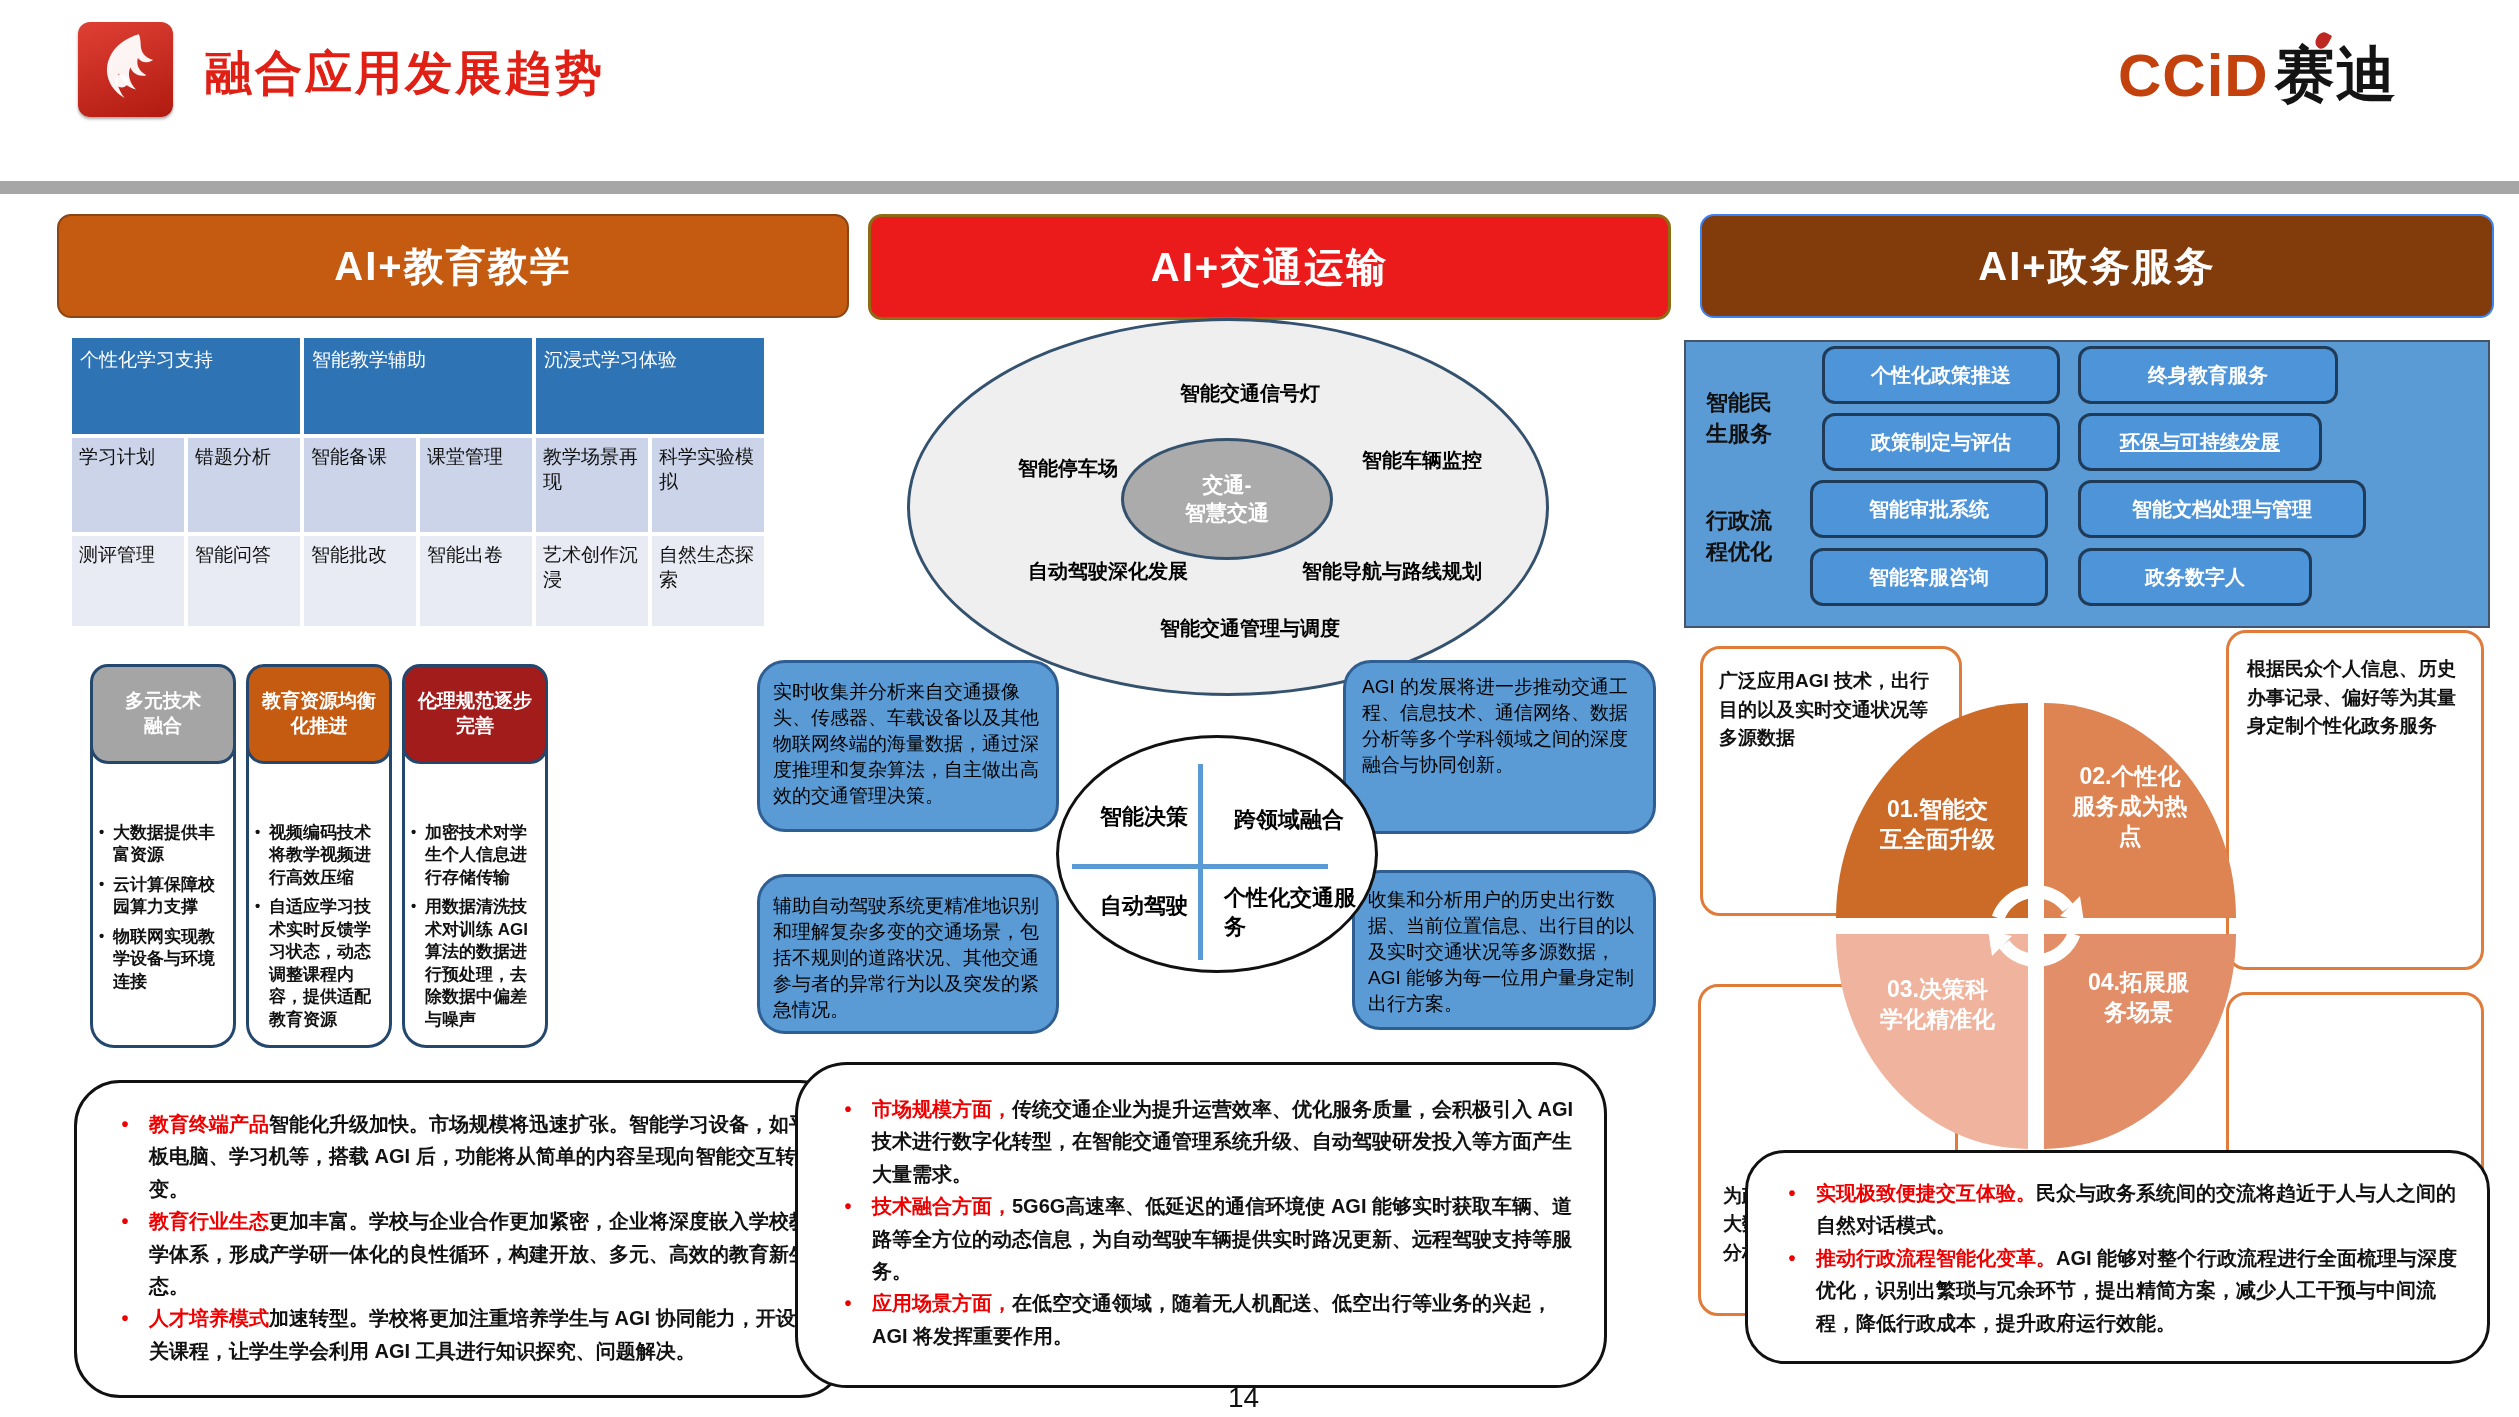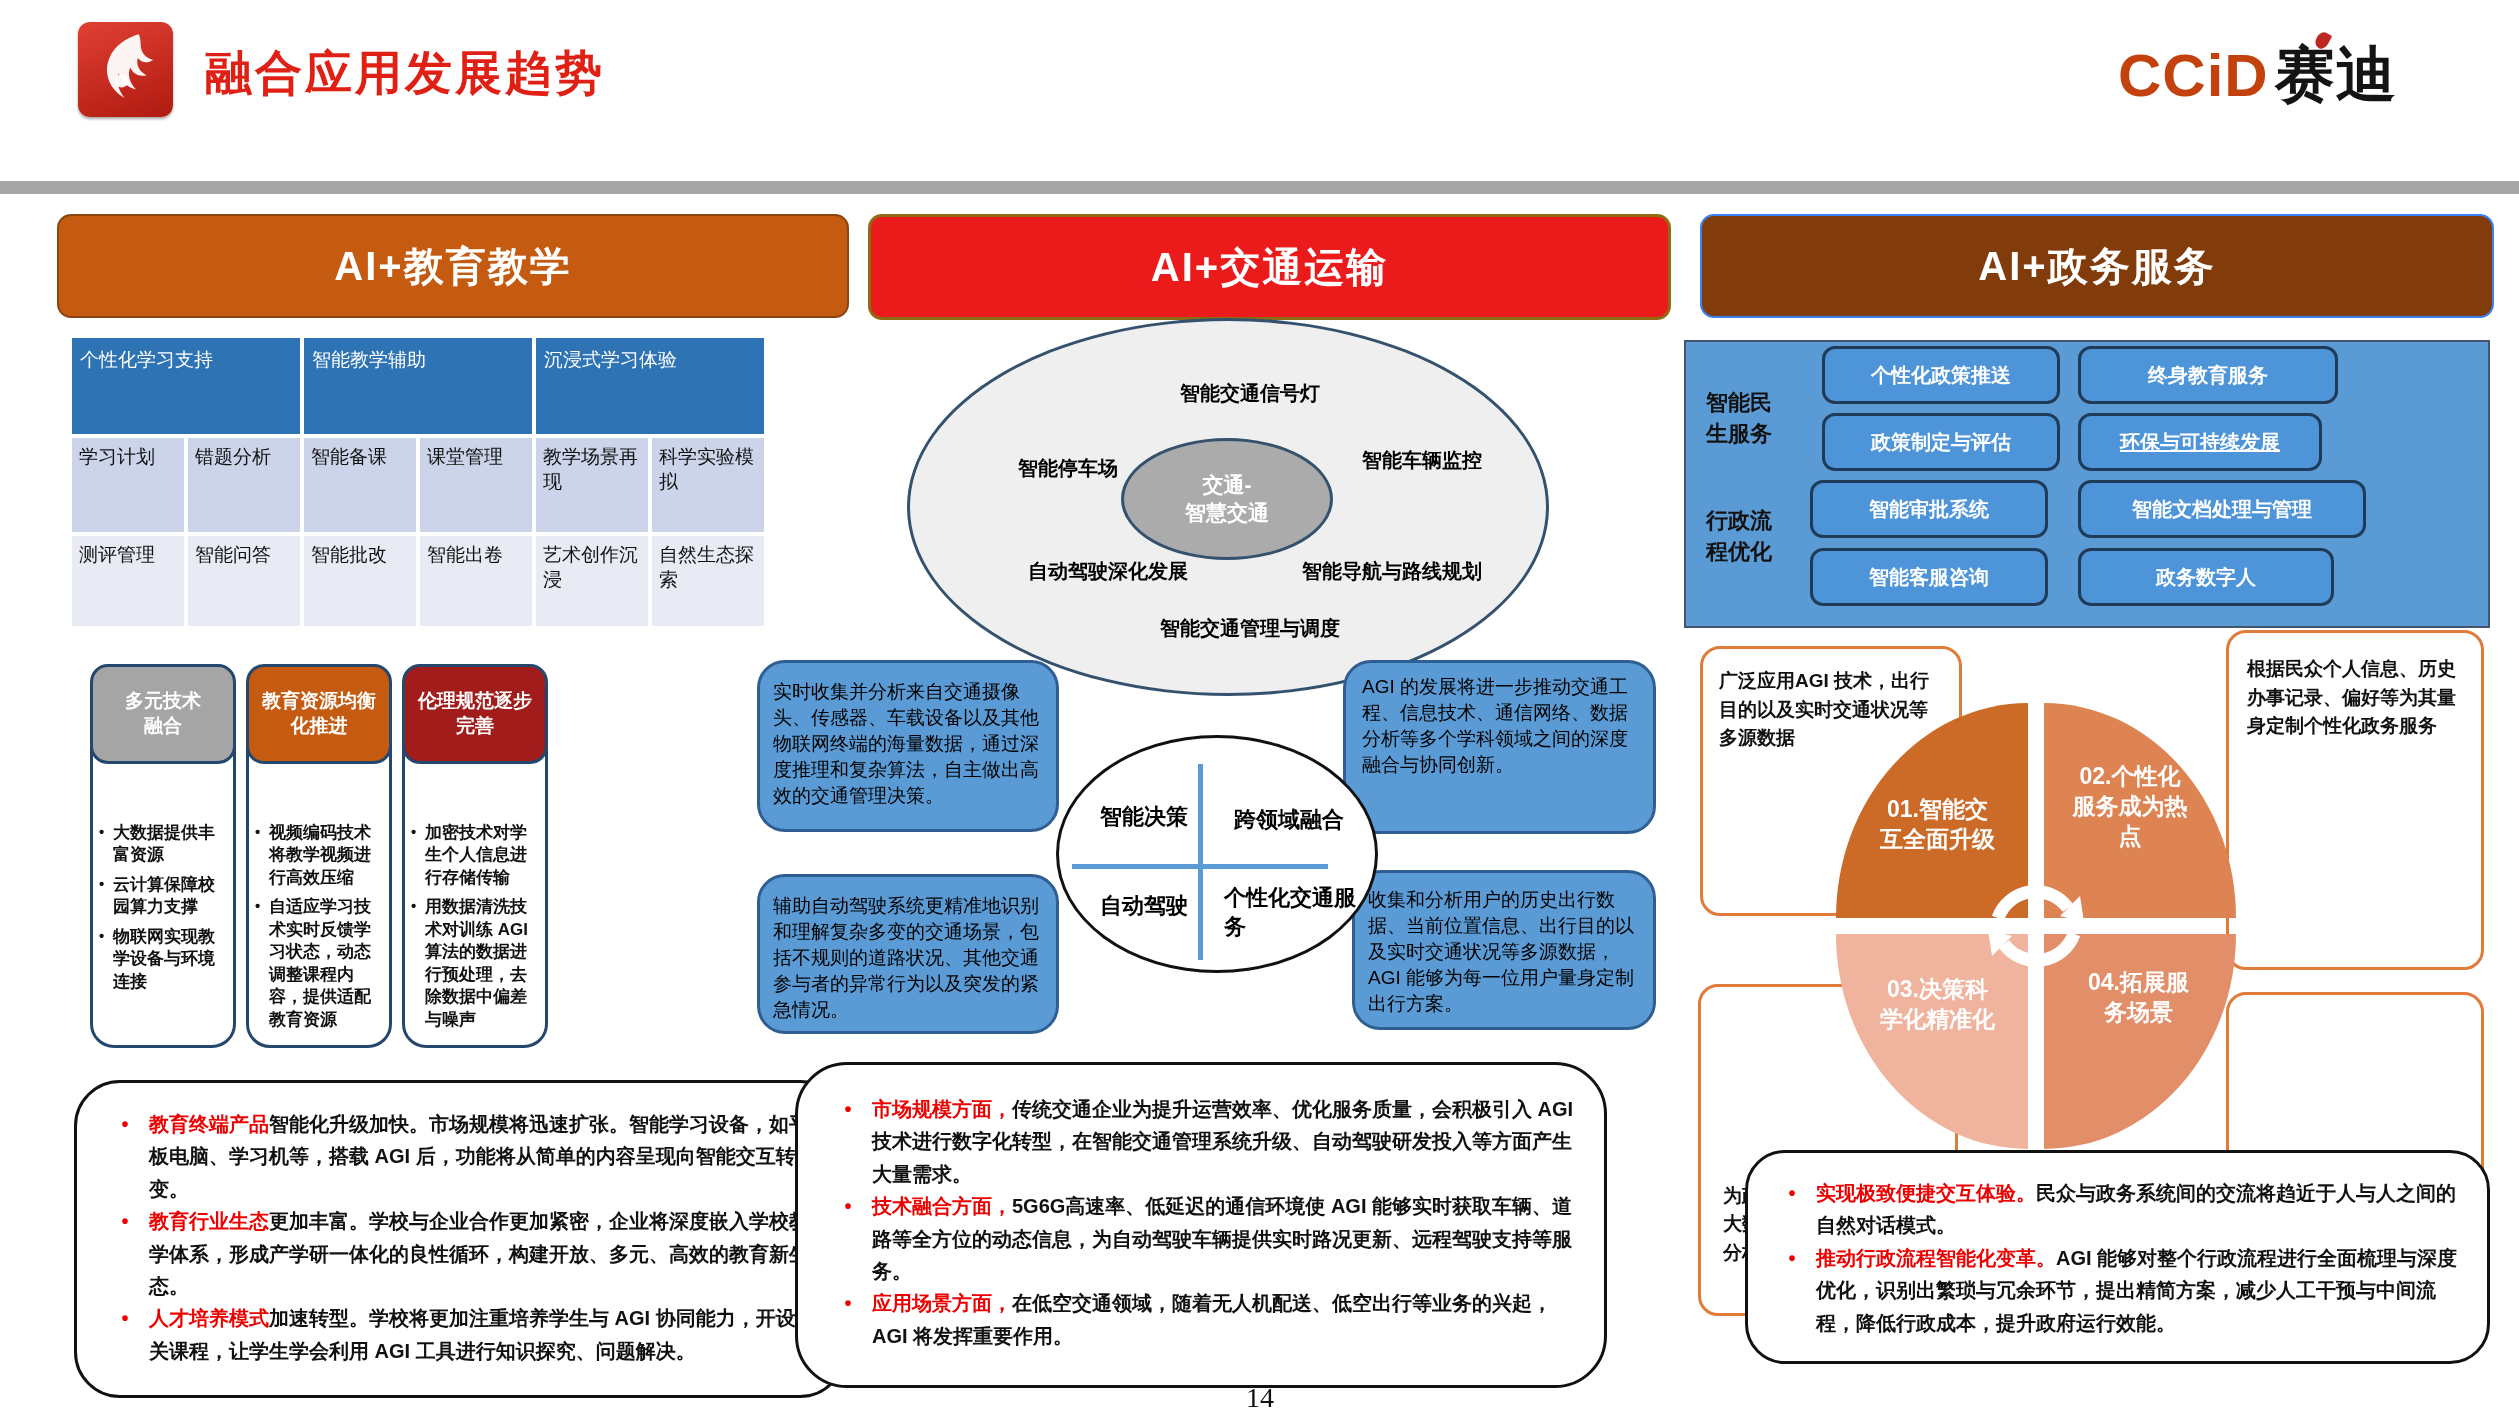--- a/index.html
+++ b/index.html
@@ -74,21 +74,21 @@
   
   .gov-panel { left:1684px; top:340px; width:806px; height:288px; background:#5b9bd5; border:2px solid #44546a; box-sizing:border-box; }
   .gov-group { font-size:22px; font-weight:bold; color:#111; line-height:1.4; }
   .svc { background:#4d94d8; border:3px solid #1f3b57; border-radius:13px; height:58px; color:#fff;
     font-weight:bold; font-size:20px; display:flex; align-items:center; justify-content:center; box-sizing:border-box; }
   .callout { background:#fff; border:3px solid #e07b39; border-radius:20px; font-weight:bold; font-size:19px;
     line-height:1.5; color:#111; box-sizing:border-box; }
   .qd { position:absolute; width:192px; height:215px; }
   .gqlabel { position:absolute; color:#fff; font-weight:bold; font-size:23px; line-height:1.3; text-align:center; }
 
-  .page-num { left:1228px; top:1382px; width:64px; text-align:center; font-family:Liberation Serif, serif;
+  .page-num { left:1228px; top:1382px; width:64px; text-align:left; font-family:Liberation Sans, sans-serif;
     font-size:28px; color:#111; }
 </style>
 </head>
 <body>
 
 <div class="abs logo-sq">
   <svg viewBox="0 0 100 100" width="95" height="95">
     <path fill="#ffffff" opacity="0.95" d="M64 13 C40 20 28 38 31 56 C33 66 39 74 49 80 C42 71 40 62 43 54 C46 63 52 69 61 71 C54 64 52 55 55 48 C58 55 65 58 72 56 C64 52 61 45 63 38 C67 43 73 44 79 40 C71 38 66 32 66 24 C66 19 65 15 64 13 Z"></path>
     <circle cx="46" cy="62" r="7" fill="#ffffff" opacity="0.95"></circle>
   </svg>
@@ -227,21 +227,21 @@
 <div class="abs gov-group pre" style="left:1706px; top:506px;">行政流
 程优化</div>
 
 <div class="abs svc" style="left:1822px; top:346px; width:238px;">个性化政策推送</div>
 <div class="abs svc" style="left:2078px; top:346px; width:260px;">终身教育服务</div>
 <div class="abs svc" style="left:1822px; top:413px; width:238px;">政策制定与评估</div>
 <div class="abs svc" style="left:2078px; top:413px; width:244px;text-decoration:underline;">环保与可持续发展</div>
 <div class="abs svc" style="left:1810px; top:480px; width:238px;">智能审批系统</div>
 <div class="abs svc" style="left:2078px; top:480px; width:288px;">智能文档处理与管理</div>
 <div class="abs svc" style="left:1810px; top:548px; width:238px;">智能客服咨询</div>
-<div class="abs svc" style="left:2078px; top:548px; width:256px;">政务数字人</div>
+<div class="abs svc" style="left:2078px; top:548px; width:234px;">政务数字人</div>
 
 <div class="abs callout" style="left:1700px; top:646px; width:262px; height:270px; padding:18px 16px;">广泛应用AGI 技术，出行目的以及实时交通状况等多源数据</div>
 <div class="abs callout" style="left:2226px; top:630px; width:258px; height:340px; padding:22px 18px;">根据民众个人信息、历史办事记录、偏好等为其量身定制个性化政务服务</div>
 <div class="abs callout" style="left:1698px; top:984px; width:260px; height:332px; display:flex; flex-direction:column; justify-content:flex-end; padding:0 0 46px 22px;">
   <span style="width:160px;">为政府决策提供强大数据支持和智能分析工具</span>
 </div>
 <div class="abs callout" style="left:2226px; top:992px; width:258px; height:356px; display:flex; flex-direction:column; justify-content:flex-end; align-items:flex-end; padding:0 28px 24px 0;">
   <span style="width:155px;">打破传统政务服务场景的局限</span>
 </div>
 

